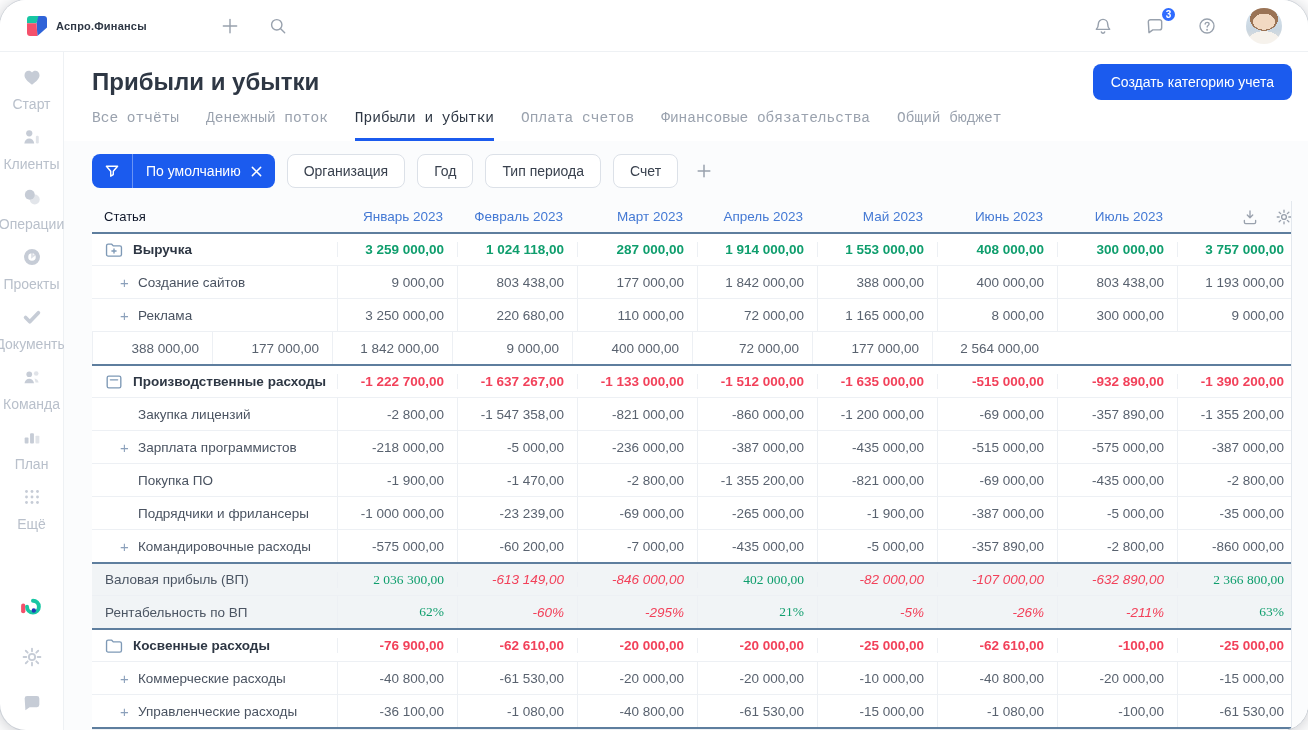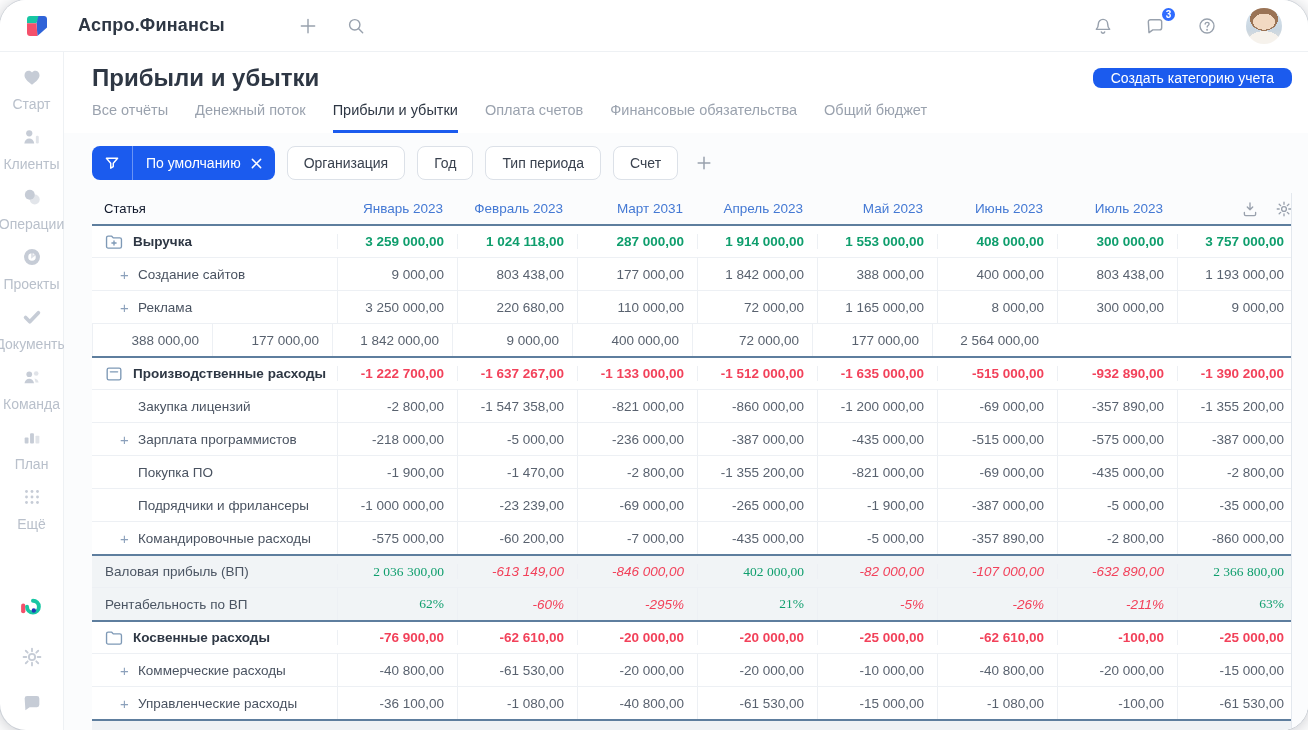--- a/index.html
+++ b/index.html
@@ -8,21 +8,21 @@
     --muted:#98a1ad; --line:#edf0f4; --border:#dce1e8; --sumbg:#f1f4f6;
   }
   *{box-sizing:border-box; margin:0; padding:0;}
   html,body{background:#ffffff;}
   body{font-family:"Liberation Sans", sans-serif; -webkit-font-smoothing:antialiased;}
   .app{width:1308px;height:730px;border-radius:26px;overflow:hidden;background:#fff;
        box-shadow:0 2px 18px rgba(15,23,42,.25), 0 0 0 1px #e6eaee; display:flex;flex-direction:column;}
   
   .topbar{height:52px;flex:0 0 52px;display:flex;align-items:center;padding:0 26px 0 24px;border-bottom:1px solid #eef1f4;background:#fff;}
   .logo{width:26px;height:26px;display:inline-flex;}
-  .app-name{font-size:18px;font-weight:700;color:var(--ink);margin-left:28px;letter-spacing:.2px;}
+  .app-name{font-size:11px;font-weight:700;color:var(--ink);margin-left:6px;letter-spacing:.2px;}
   .tb-icon{background:none;border:none;cursor:pointer;display:inline-flex;align-items:center;justify-content:center;width:26px;height:26px;color:var(--muted);}
   .tb-icon svg{width:20px;height:20px;}
   .tb-plus{margin-left:70px;}
   .tb-search{margin-left:22px;}
   .tb-right{margin-left:auto;display:flex;align-items:center;gap:26px;}
   .badge-wrap{position:relative;}
   .badge{position:absolute;top:-7px;right:-9px;min-width:17px;height:17px;border-radius:9px;background:#2f6bff;border:2px solid #fff;
          color:#fff;font-size:10px;font-weight:700;display:flex;align-items:center;justify-content:center;padding:0 3px;}
   .avatar{width:36px;height:36px;border-radius:50%;cursor:pointer;
     background:
@@ -38,24 +38,24 @@
   .side-item .si-label{font-size:14px;color:#b9c0cb;text-align:right;}
   .side-bottom{margin-top:auto;display:flex;flex-direction:column;align-items:center;gap:24px;}
   .side-bottom .brand{width:26px;height:26px;display:inline-flex;}
   .side-bottom button{background:none;border:none;cursor:pointer;display:inline-flex;}
   .side-bottom svg{width:22px;height:22px;}
   
   main{flex:1;display:flex;flex-direction:column;min-width:0;background:#fff;}
   .page-head{padding:12px 16px 0 28px;background:#fff;}
   .title-row{display:flex;align-items:center;}
   h1{font-size:24px;font-weight:600;color:var(--ink);}
-  .primary-btn{margin-left:auto;background:var(--accent);color:#fff;border:none;border-radius:8px;height:20px;padding:0 18px;
+  .primary-btn{margin-left:auto;background:var(--accent);color:#fff;border:none;border-radius:8px;height:36px;padding:0 18px;
                font-size:14px;font-weight:500;cursor:pointer;font-family:inherit;}
   .tabs{display:flex;gap:27px;margin-top:10px;}
-  .tab{font-size:14.5px;color:#9aa2ae;padding-bottom:12px;cursor:pointer;border-bottom:3px solid transparent;}
+  .tab{font-size:14.5px;color:#9aa2ae;padding-bottom:12px;cursor:pointer;border-bottom:3px solid transparent;font-family:Liberation Mono, monospace;}
   .tab.active{color:var(--ink);border-bottom-color:var(--accent);font-weight:500;}
   
   .content{flex:1;padding:13px 16px 0 28px;background:#fbfcfd;min-height:0;overflow:hidden;}
   .filter-row{display:flex;align-items:center;gap:12px;height:34px;margin-bottom:13px;}
   .filter-pill{display:flex;align-items:stretch;background:var(--accent);border-radius:8px;color:#fff;height:34px;cursor:pointer;overflow:hidden;}
   .funnel{display:flex;align-items:center;padding:0 12px;border-right:1px solid rgba(255,255,255,.35);}
   .funnel svg{width:16px;height:16px;}
   .pill-main{display:flex;align-items:center;gap:10px;padding:0 13px;font-size:14px;}
   .pill-x svg{width:11px;height:11px;display:block;}
   .chip{height:34px;border:1px solid var(--border);background:#fff;border-radius:8px;padding:0 16px;font-size:14px;color:#39414e;
@@ -271,21 +271,21 @@
                 <path d="M12 5v14M5 12h14"></path>
               </svg>
           </button>
         </div>
 
         <div class="table">
           <div class="t-head" id="t-head">
             <div class="lab">Статья</div>
             <div class="mc">Январь 2023</div>
               <div class="mc">Февраль 2023</div>
-              <div class="mc">Март 2031</div>
+              <div class="mc">Март 2023</div>
               <div class="mc">Апрель 2023</div>
               <div class="mc">Май 2023</div>
               <div class="mc">Июнь 2023</div>
               <div class="mc">Июль 2023</div>
               <div class="icons" id="head-icons">
               <button>
                 <svg viewBox="0 0 24 24" fill="none" stroke="currentColor" stroke-width="1.8" stroke-linecap="round" stroke-linejoin="round">
                     <path d="M12 4v9m0 0l-3.6-3.6M12 13l3.6-3.6"></path>
                     <path d="M4.5 16.5V19A1.8 1.8 0 0 0 6.3 20.8h11.4A1.8 1.8 0 0 0 19.5 19v-2.5"></path>
                   </svg>

